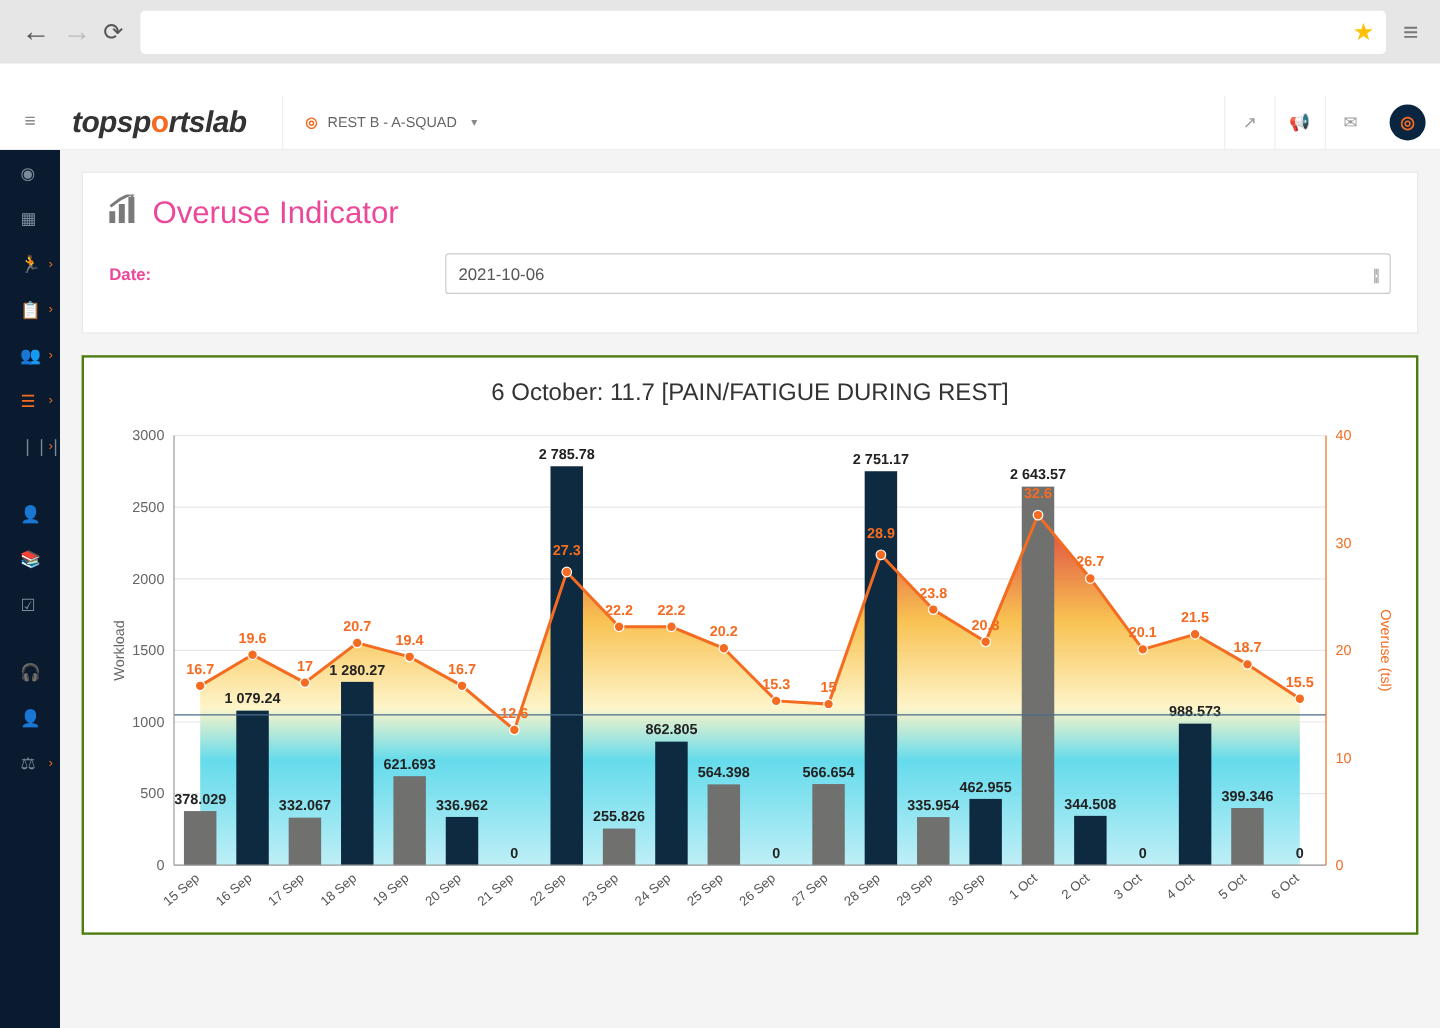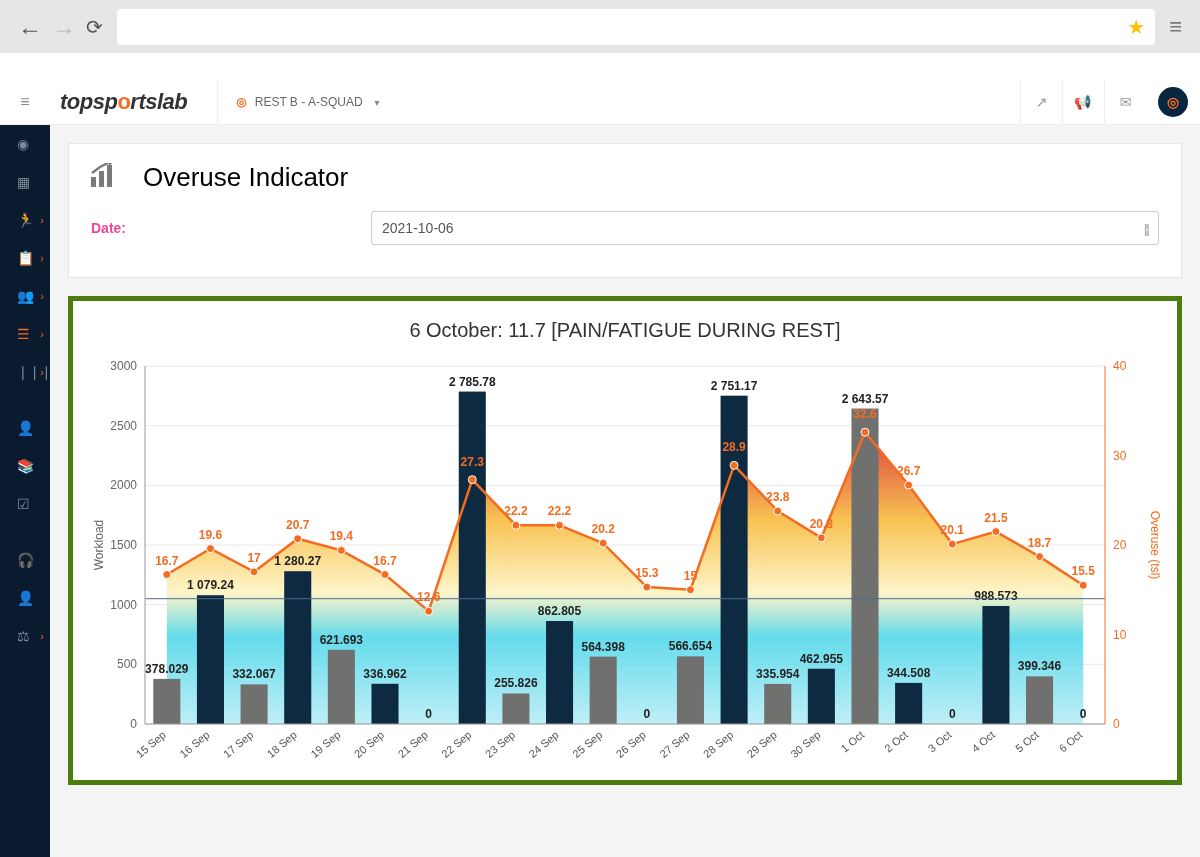--- a/index.html
+++ b/index.html
@@ -11,56 +11,56 @@
   .nav-arrow { font-size: 24px; cursor: pointer; }
   .nav-arrow.disabled { color: #bbb; cursor: default; }
   .reload-icon { font-size: 20px; cursor: pointer; color: #555; }
   .url-bar { flex: 1; height: 36px; background: #fff; border-radius: 4px; display: flex; align-items: center; padding: 0 10px; justify-content: flex-end; }
   .star-icon { color: #ffc107; font-size: 20px; }
   .burger-icon { font-size: 22px; color: #777; cursor: pointer; }
 
   
   .app-top { position: absolute; top: 80px; left: 0; right: 0; height: 45px; background: #fff; border-bottom: 1px solid #eee; display: flex; align-items: center; }
   .collapse-sidebar { width: 50px; text-align: center; font-size: 16px; color: #888; cursor: pointer; }
-  .brand { padding: 0 30px 0 10px; font-size: 22px; font-style: italic; font-weight: 600; letter-spacing: -0.5px; }
+  .brand { padding: 0 30px 0 10px; font-size: 25px; font-style: italic; font-weight: 600; letter-spacing: -0.5px; }
   .brand .o { color: #f36c21; font-style: normal; }
   .squad-label { display: flex; align-items: center; gap: 8px; font-size: 12px; color: #666; padding: 0 18px; border-left: 1px solid #eee; height: 100%; cursor:pointer;}
   .squad-icon { color: #f36c21; font-weight: bold; }
   .caret-down::after { content: "▾"; margin-left: 4px; font-size: 10px; color:#888;}
   .top-actions { margin-left: auto; display: flex; align-items: center; height: 100%; }
   .top-action { width: 42px; height: 100%; border-left: 1px solid #eee; display: flex; align-items: center; justify-content: center; color: #999; font-size: 14px; cursor: pointer; }
   .avatar { width: 30px; height: 30px; border-radius: 50%; background: #0a2540; margin: 0 12px; display:flex;align-items:center;justify-content:center;color:#f36c21;font-size:14px;font-weight:bold; cursor:pointer;}
 
   
   .sidebar { position: absolute; top: 125px; left: 0; width: 50px; bottom: 0; background: #0a1a2f; }
   .sidebar-item { height: 38px; display: flex; align-items: center; justify-content: center; position: relative; cursor: pointer; }
   .sidebar-item svg, .sidebar-item .si-glyph { width: 16px; height: 16px; fill: #7a8a9a; color:#7a8a9a; font-size:14px;}
   .sidebar-item.active svg, .sidebar-item.active .si-glyph { fill: #f36c21; color:#f36c21;}
   .sidebar-item.has-sub::after { content: "›"; position: absolute; right: 6px; color: #f36c21; font-size: 11px; }
   .sidebar-sep { height: 18px; }
 
   
   .main { position: absolute; top: 125px; left: 50px; right: 0; bottom: 0; background: #f4f4f4; padding: 18px; overflow: hidden; }
   .panel { background: #fff; border: 1px solid #e6e6e6; padding: 18px 22px; margin-bottom: 18px; }
-  .page-title { display: flex; align-items: center; gap: 26px; font-size: 26px; font-weight: 400; color: #000000; margin-bottom: 18px; }
+  .page-title { display: flex; gap: 10px; font-size: 26px; font-weight: 400; color: #ec4899; margin-bottom: 18px; }
   .page-title .ti-icon { font-size: 22px; color: #7a7a7a; }
 
   .form-row { display: flex; align-items: center; margin-bottom: 14px; font-size: 14px; }
   .form-label { width: 280px; color: #ec4899; font-weight: 600; }
   .form-input { flex: 1; height: 34px; border: 1px solid #ccc; border-radius: 3px; padding: 0 10px; display: flex; align-items: center; justify-content: space-between; color: #555; max-width: 790px; cursor: pointer; }
   .form-input .cal-icon { color: #aaa; font-size: 13px; letter-spacing:-2px;}
 
   .btn-group { display: flex; }
   .btn-seg { border: 1px solid #ccc; background: #fff; padding: 6px 12px; font-size: 13px; color: #555; cursor: pointer; margin-left: -1px; }
   .btn-seg:first-child { border-radius: 3px 0 0 3px; margin-left: 0; }
   .btn-seg:last-child { border-radius: 0 3px 3px 0; }
   .btn-seg.active { background: #e6e6e6; box-shadow: inset 0 2px 3px rgba(0,0,0,0.1); }
 
   
-  .chart-panel { background: #fff; border: 5px solid #4d7c0f; padding: 18px 12px 4px 12px; }
+  .chart-panel { background: #fff; border: 2px solid #4d7c0f; padding: 18px 12px 4px 12px; }
   .chart-title { text-align: center; font-size: 20px; color: #333; margin-bottom: 14px; }
   .chart-wrap { position: relative; height: 420px; }
   .chart-svg { width: 100%; height: 100%; }
 
   .axis-text { font-size: 12px; fill: #666; }
   .axis-title-left { font-size: 12px; fill: #666; }
   .axis-title-right { font-size: 12px; fill: #f36c21; }
   .bar-label { font-size: 12px; fill: #222; font-weight: 600; }
   .xlabel { font-size: 11px; fill: #555; }
   .gridline { stroke: #e8e8e8; stroke-width: 1; }

